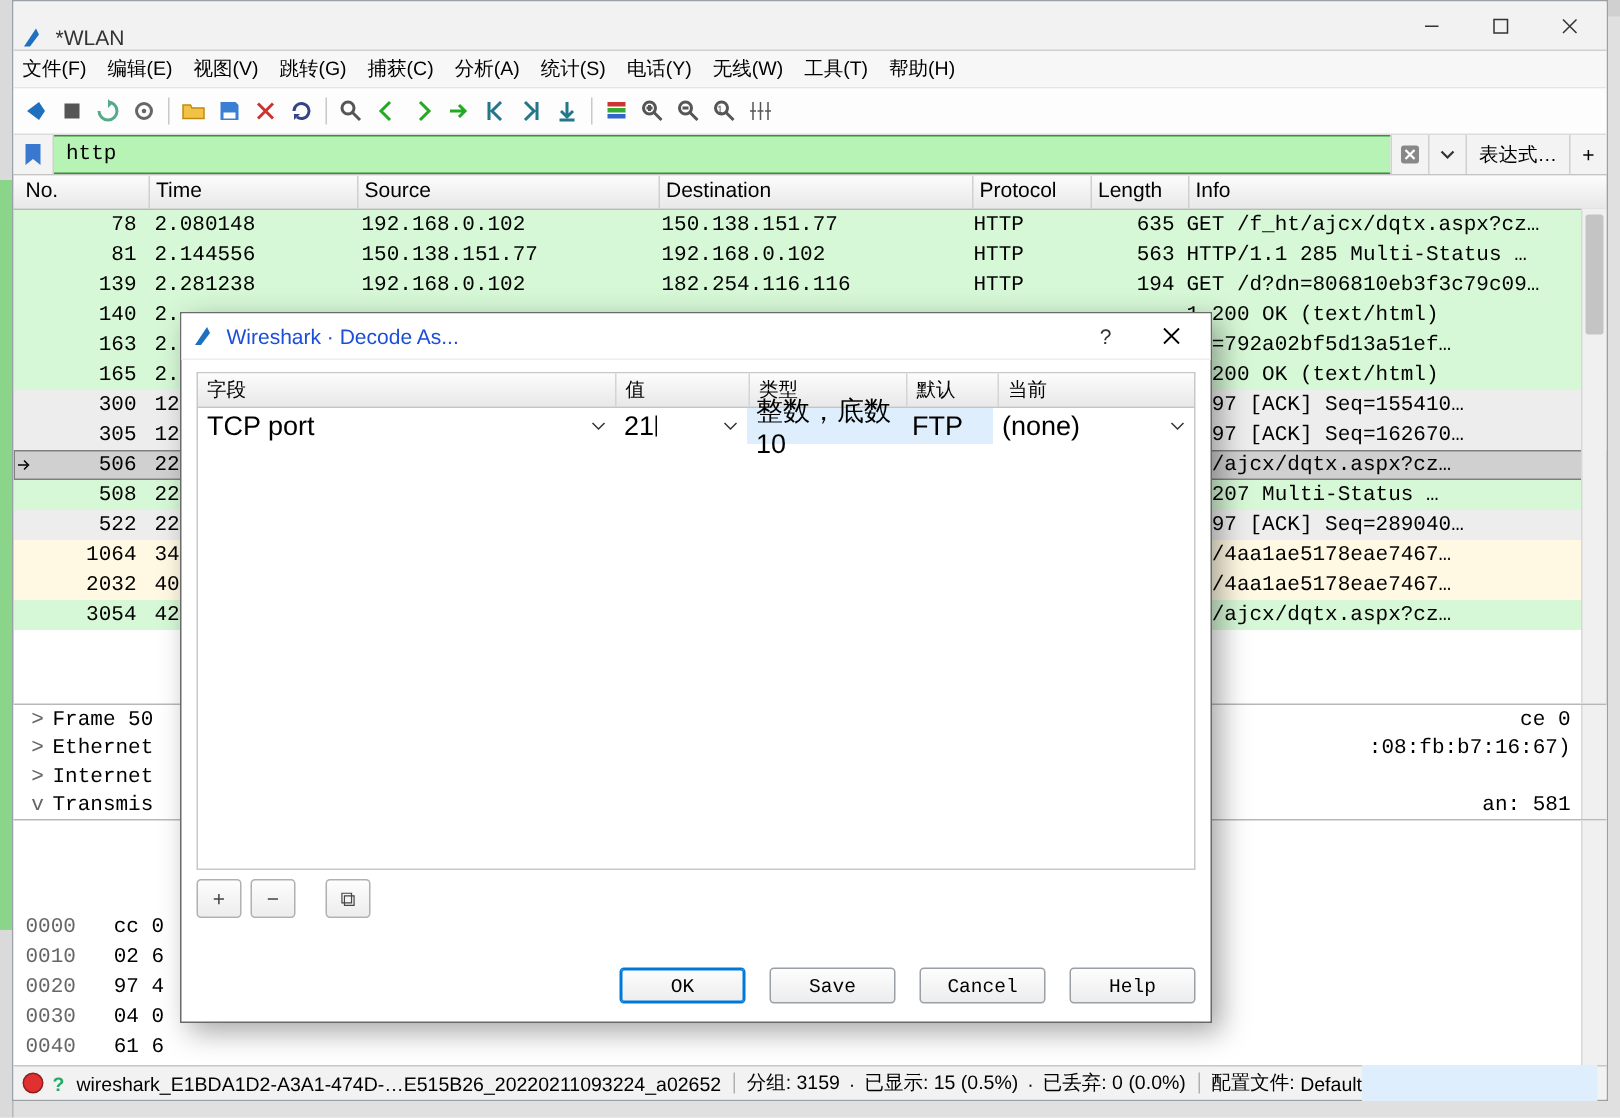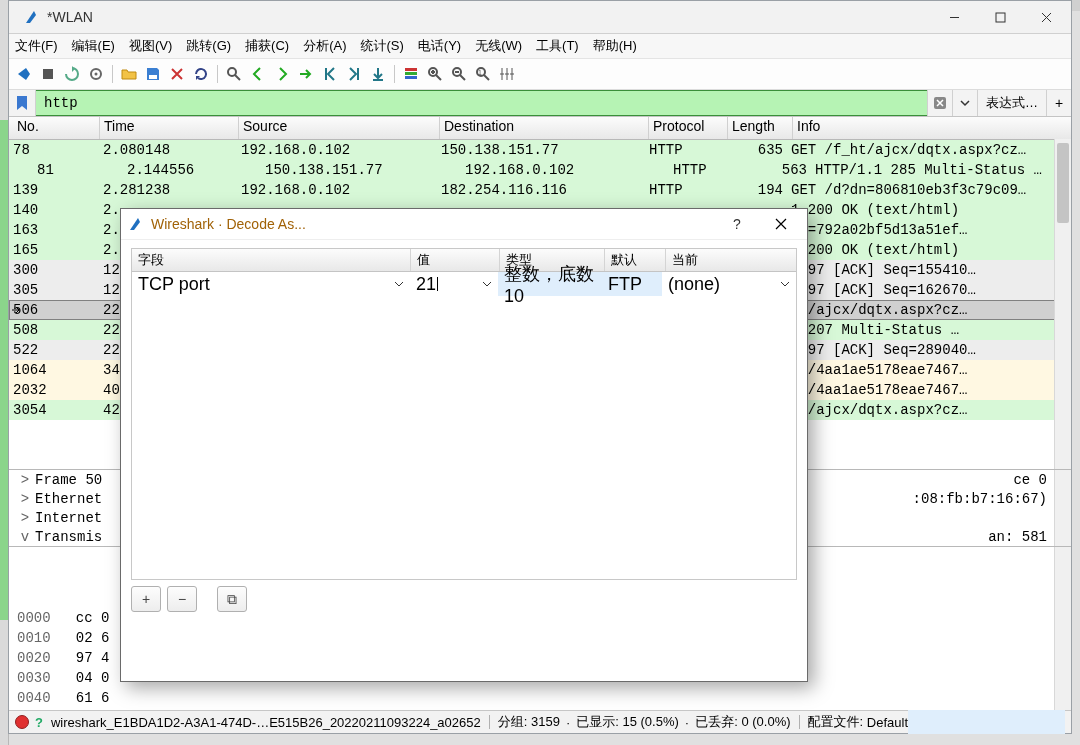--- a/index.html
+++ b/index.html
@@ -23,21 +23,21 @@
     --ui-font: "Microsoft YaHei","Segoe UI",Arial,sans-serif;
   }
   html,body{margin:0;padding:0;height:100%;background:#e0e0e0;overflow:hidden}
   body{position:relative;width:1080px;height:745px;font-family:var(--ui-font);font-size:14px;color:var(--text)}
   .frag{position:absolute;top:0;bottom:0}
   .frag-l{left:0;width:8px;background:#dadada;border-right:1px solid #b8b8b8}
   .frag-side{left:0;top:120px;width:8px;height:500px;background:#8bd58b}
   .frag-b{left:0;right:0;top:734px;height:11px;background:#d0d0d0}
   .wnd{position:absolute;left:8px;top:0;right:8px;bottom:11px;background:var(--bg-window);border:1px solid #9aa0a6;display:flex;flex-direction:column}
   
-  .titlebar{height:32px;background:var(--titlebar);display:flex;align-items:center;padding:0 2px 0 16px;border-bottom:1px solid #d0d0d0}
+  .titlebar{height:32px;background:var(--titlebar);display:flex;align-items:flex-end;padding:0 2px 0 6px;border-bottom:1px solid #d0d0d0}
   .title-ico{width:16px;height:16px;margin-right:6px}
   .title-text{flex:1;font-size:14px;color:#333}
   .win-btns{display:flex;height:100%}
   .win-btn{width:46px;display:flex;align-items:center;justify-content:center;color:#555}
   .win-btn svg{width:11px;height:11px}
   
   .menubar{height:24px;background:var(--menu);display:flex;align-items:center;padding-left:6px;font-size:13px;color:#000;border-bottom:1px solid #e4e4e4}
   .menubar span{margin-right:14px;white-space:nowrap}
   
   .toolbar{height:30px;background:#fdfdfd;border-bottom:1px solid #dcdcdc;display:flex;align-items:center;padding:0 4px;gap:2px}
@@ -48,21 +48,21 @@
   .filterrow{height:26px;display:flex;align-items:stretch;border-bottom:1px solid #c4c4c4}
   .filter-leading{width:26px;display:flex;align-items:center;justify-content:center;background:#f3f3f3;border-right:1px solid #d0d0d0}
   .filter-input{flex:1;display:flex;align-items:center;background:var(--filter-green);padding:0 6px;border:1px solid #3a8f3a;border-left:none;border-right:none}
   .filter-input input{flex:1;border:none;outline:none;background:transparent;font-family:var(--mono);font-size:14px;color:#000}
   .filter-clear,.filter-dd,.filter-plus{width:24px;display:flex;align-items:center;justify-content:center;background:#f3f3f3;border-left:1px solid #d0d0d0}
   .expr-btn{padding:0 8px;display:flex;align-items:center;background:#f3f3f3;border-left:1px solid #d0d0d0;font-size:13px;white-space:nowrap}
   
   .packet-list{flex:1;display:flex;flex-direction:column;overflow:hidden;position:relative}
   .pl-head{display:flex;height:22px;background:var(--hdr-grad);border-bottom:1px solid #b8b8b8;font-family:Liberation Sans, sans-serif;font-size:14px}
   .pl-head div,.pl-row div{padding:1px 4px;overflow:hidden;white-space:nowrap}
-  .c-no{width:78px;}  
+  .c-no{width:78px;text-align:right}  
   .pl-row .c-no{padding-right:8px}
   .c-time{width:130px}
   .c-src{width:192px}
   .c-dst{width:200px}
   .c-proto{width:70px}
   .c-len{width:56px;text-align:right}
   .c-info{flex:1}
   .pl-head .c-no,.pl-head .c-time,.pl-head .c-src,.pl-head .c-dst,.pl-head .c-proto,.pl-head .c-len{border-right:1px solid #d0d0d0}
   .pl-body{flex:1;overflow:auto;font-family:var(--mono);font-size:14px;position:relative}
   .scrollbar-v{position:absolute;right:0;top:22px;bottom:0;width:16px;background:#f0f0f0;border-left:1px solid #d8d8d8}
@@ -80,21 +80,21 @@
   .hex .off{color:#666}
   .hex-sb{position:absolute;right:0;top:0;bottom:0;width:16px;background:#f0f0f0;border-left:1px solid #d8d8d8}
   
   .statusbar{height:22px;border-top:1px solid #c6c6c6;background:var(--status);display:flex;align-items:center;font-size:13px;padding:0 6px}
   .s-led{width:12px;height:12px;border-radius:50%;background:#e03030;margin-right:6px;border:1px solid #902020}
   .s-sep{width:1px;height:14px;background:#b0b0b0;margin:0 8px}
   .statusbar .grow{flex:1}
   
   .dialog{position:absolute;left:120px;top:208px;width:686px;height:472px;background:#fff;border:1px solid #6a6a6a;box-shadow:6px 6px 18px rgba(0,0,0,.35);display:flex;flex-direction:column}
   .dlg-title{height:30px;display:flex;align-items:center;padding:0 4px 0 8px;background:#fff;border-bottom:1px solid #eee}
-  .dlg-title-text{flex:1;font-size:14px;color:#a16207}
+  .dlg-title-text{flex:1;font-size:14px;color:#1d4ed8}
   .dlg-tbtn{width:44px;height:28px;display:flex;align-items:center;justify-content:center;color:#333}
   .dlg-body{flex:1;padding:8px 10px 6px 10px;display:flex;flex-direction:column}
   .grid{border:1px solid #c8c8c8;flex:0 0 auto;display:flex;flex-direction:column;height:330px;background:#fff}
   .ghead{display:flex;height:22px;background:var(--hdr-grad);border-bottom:1px solid #c4c4c4;font-size:13px}
   .ghead div{padding:2px 6px;border-right:1px solid #d4d4d4}
   .gc-field{width:266px}.gc-val{width:76px}.gc-type{width:92px}.gc-def{width:48px}.gc-cur{flex:1;border-right:none!important}
   .grow{display:flex;height:24px;align-items:center;background:var(--row-sel);font-size:18px}
   .grow div{padding:0 6px;height:100%;display:flex;align-items:center;position:relative}
   .grow .gc-field,.grow .gc-val,.grow .gc-cur{background:#fff}
   .dd-arrow{position:absolute;right:4px;top:5px;width:14px;height:14px}
@@ -309,21 +309,21 @@
         <div class="pl-row" style="background: var(--row-green);">
           <span class="mk"></span>
           <div class="c-no">78</div>
           <div class="c-time">2.080148</div>
           <div class="c-src">192.168.0.102</div>
           <div class="c-dst">150.138.151.77</div>
           <div class="c-proto">HTTP</div>
           <div class="c-len">635</div>
           <div class="c-info">GET /f_ht/ajcx/dqtx.aspx?cz…</div>
         </div>
-        <div class="pl-row" style="background: var(--row-green); padding-left: 24px;">
+        <div class="pl-row" style="background: var(--row-green);">
           <span class="mk"></span>
           <div class="c-no">81</div>
           <div class="c-time">2.144556</div>
           <div class="c-src">150.138.151.77</div>
           <div class="c-dst">192.168.0.102</div>
           <div class="c-proto">HTTP</div>
           <div class="c-len">563</div>
           <div class="c-info">HTTP/1.1 285 Multi-Status  …</div>
         </div>
         <div class="pl-row" style="background: var(--row-green);">
@@ -535,13 +535,19 @@
       </div>
       <div class="gridgap"></div>
     </div>
     <div class="grid-btns">
       <div class="sq">+</div>
       <div class="sq">−</div>
       <div style="width:8px"></div>
       <div class="sq">⧉</div>
     </div>
   </div>
+  <div class="dlg-buttons">
+    <button class="pbtn primary">OK</button>
+    <button class="pbtn">Save</button>
+    <button class="pbtn">Cancel</button>
+    <button class="pbtn">Help</button>
+  </div>
 </div>
 
 </body></html>

